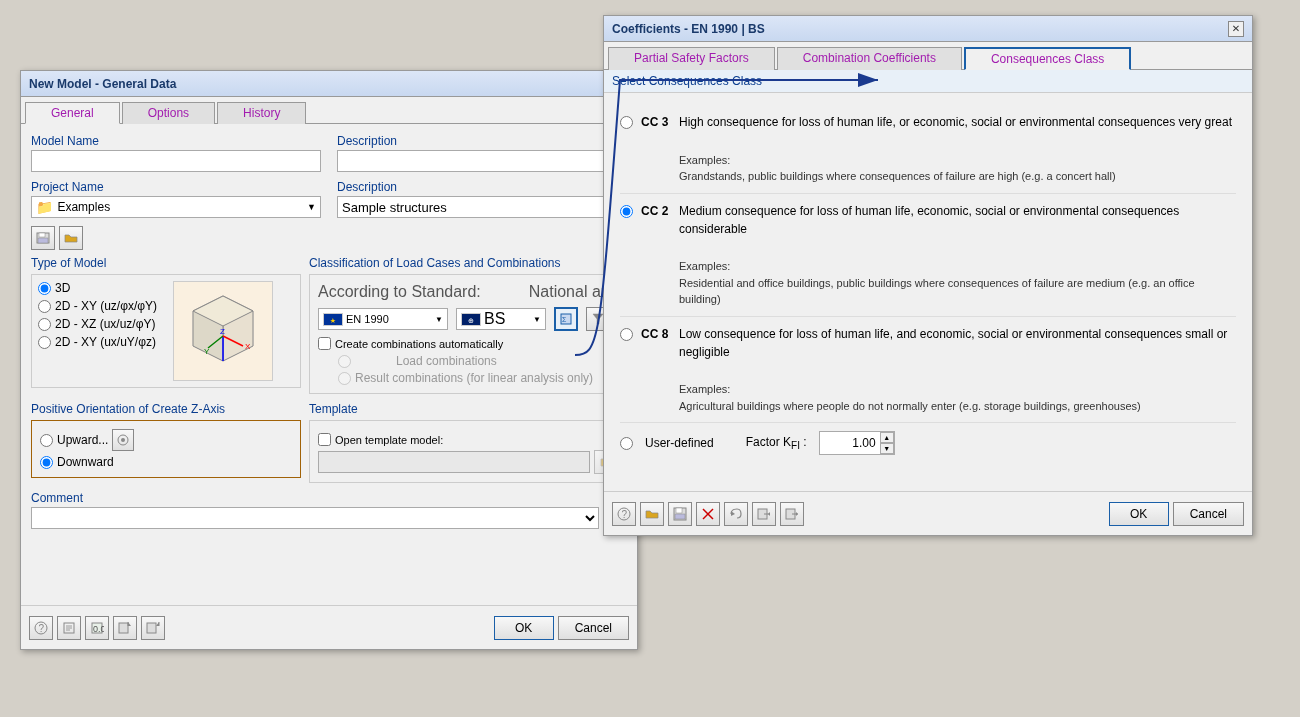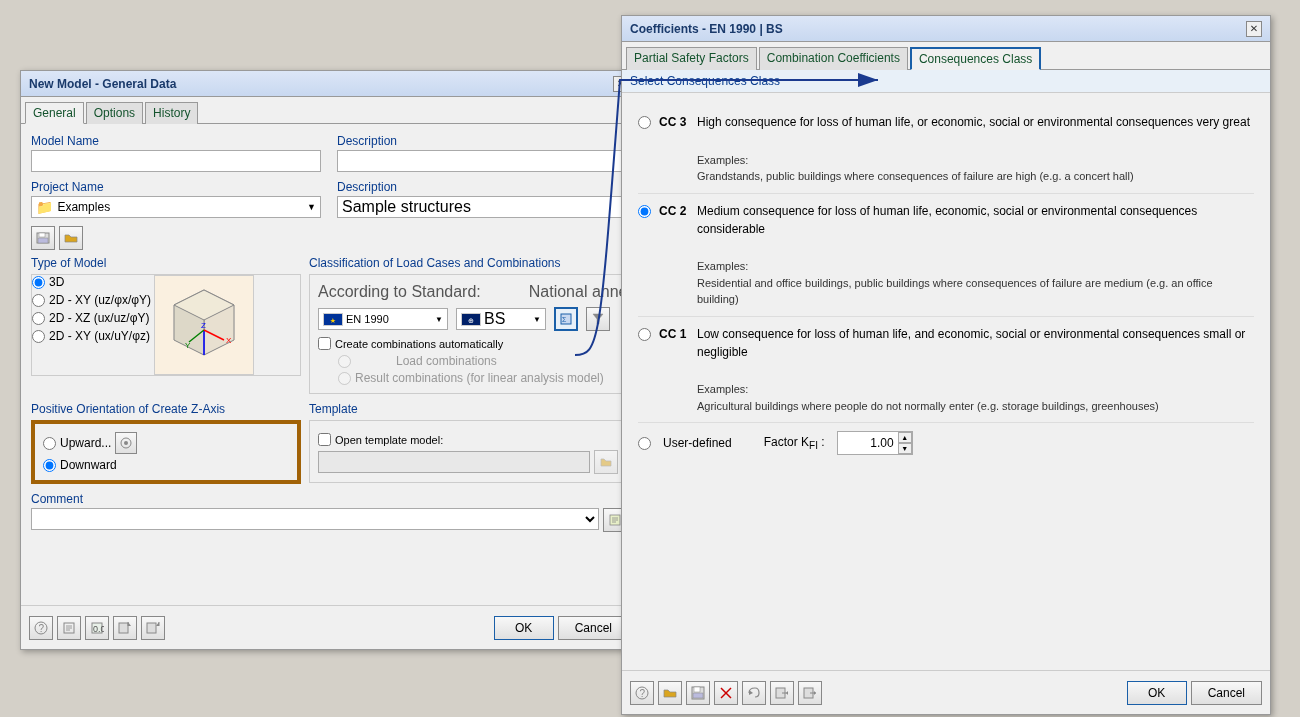--- a/index.html
+++ b/index.html
@@ -57,27 +57,27 @@
     
     .tab-bar {
       display: flex;
       border-bottom: 1px solid #999;
       background: #f0f0f0;
       padding: 0 4px;
       padding-top: 4px;
     }
 
     .tab {
-      padding: 3px 7px;
+      padding: 3px 25px;
       border: 1px solid #999;
       border-bottom: none;
       background: #e0e0e0;
       cursor: pointer;
       font-size: 12px;
-      color: #14532d;
+      color: #a21caf;
       margin-right: 2px;
       position: relative;
       top: 1px;
     }
 
     .tab.active {
       background: #f0f0f0;
       border-bottom: 1px solid #f0f0f0;
       font-weight: normal;
     }
@@ -95,21 +95,21 @@
       display: block;
       margin-bottom: 2px;
     }
 
     input[type="text"] {
       width: 100%;
       height: 22px;
       border: 1px solid #aaa;
       background: white;
       padding: 2px 4px;
-      font-size: 16px;
+      font-size: 13px;
     }
 
     input[type="text"]:disabled {
       background: #e8e8e8;
     }
 
     select {
       height: 22px;
       border: 1px solid #aaa;
       background: white;
@@ -163,24 +163,24 @@
     
     #new-model-window {
       left: 20px;
       top: 70px;
       width: 618px;
       height: 580px;
     }
 
     
     #coefficients-window {
-      left: 621px;
+      left: 603px;
       top: 15px;
       width: 650px;
-      height: 700px;
+      height: 521px;
     }
 
     .form-row {
       display: flex;
       gap: 16px;
       margin-bottom: 8px;
     }
 
     .form-col {
       flex: 1;
@@ -197,23 +197,23 @@
       flex: 1;
     }
 
     .folder-icon {
       color: #d4a017;
       font-size: 14px;
     }
 
     .type-of-model-section {
       border: 1px solid #ccc;
-      padding: 0;
-      display: flex;
-      gap: 3px;
+      padding: 6px;
+      display: flex;
+      gap: 16px;
     }
 
     .model-preview {
       width: 100px;
       height: 100px;
       border: 1px solid #ccc;
       background: #faf0e0;
       display: flex;
       align-items: center;
       justify-content: center;
@@ -523,31 +523,31 @@
             <input type="checkbox" style="">
             <span>Create combinations automatically</span>
           </div>
           <div class="sub-radio">
             <div class="radio-item" style="margin-bottom:3px; color:#999;gap:45px;">
               <input type="radio" name="combtype" disabled="" style="">
               <span>Load combinations</span>
             </div>
             <div class="radio-item" style="color:#999;">
               <input type="radio" name="combtype" disabled="" style="">
-              <span>Result combinations (for linear analysis model)</span>
+              <span>Result combinations (for linear analysis only)</span>
             </div>
           </div>
         </div>
       </div>
     </div>
 
     <div style="display:flex; gap:8px; margin-bottom:8px;">
       <div style="flex:0 0 270px;">
         <div class="section-header">Positive Orientation of Create Z-Axis</div>
-        <div style="border:4px solid #a16207; padding:8px;">
+        <div style="border:1px solid #a16207; padding:8px;">
           <div style="display:flex; align-items:center; gap:4px; margin-bottom:4px;">
             <div class="radio-item">
               <input type="radio" name="zaxis" style="">
               <span>Upward...</span>
             </div>
             <div class="icon-btn" style="width:22px; height:22px;">
               <svg width="12" height="12" viewBox="0 0 12 12">
                   <circle cx="6" cy="6" r="5" fill="none" stroke="#888" stroke-width="1"></circle>
                   <circle cx="6" cy="6" r="2" fill="#888"></circle>
                 </svg>
@@ -670,21 +670,21 @@
         <span>Medium consequence for loss of human life, economic, social or environmental consequences considerable</span>
         <div class="cc-examples">
           <br><span>Examples:</span><br>
           <span>Residential and office buildings, public buildings where consequences of failure are medium (e.g. an office building)</span>
         </div>
       </div>
     </div>
 
     <div class="cc-option">
       <input type="radio" name="cc" style="margin-top: 3px;">
-      <span class="cc-label">CC 1</span>
+      <span class="cc-label">CC 8</span>
       <div class="cc-description">
         <span>Low consequence for loss of human life, and economic, social or environmental consequences small or negligible</span>
         <div class="cc-examples">
           <br><span>Examples:</span><br>
           <span>Agricultural buildings where people do not normally enter (e.g. storage buildings, greenhouses)</span>
         </div>
       </div>
     </div>
 
     <div class="user-defined-row">

